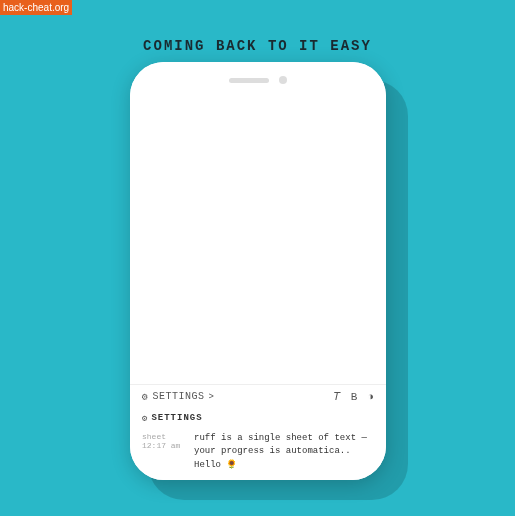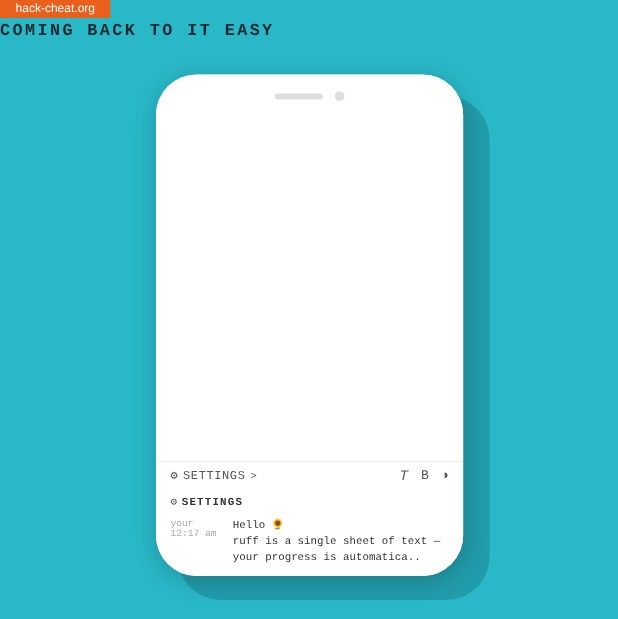--- a/index.html
+++ b/index.html
@@ -14,31 +14,32 @@
     }
 
     
     .watermark {
       position: absolute;
       top: 0;
       left: 0;
       background: #e8601c;
       color: white;
       font-size: 10px;
-      padding: 2px 13px;
+      padding: 2px 3px;
       font-family: Arial, sans-serif;
       z-index: 100;
     }
 
     
     .page-title {
       position: absolute;
-      top: 18px;
+      top: 38px;
       left: 0;
       right: 0;
+      text-align: center;
       font-family: 'Courier New', Courier, monospace;
       font-size: 14px;
       font-weight: bold;
       letter-spacing: 2px;
       color: #1a2a30;
     }
 
     
     .phone-shadow {
       position: absolute;
@@ -234,23 +235,23 @@
       </div>
     </div>
 
     <div class="stashed-section">
       <span class="stashed-gear">⚙</span>
       <span class="stashed-label">SETTINGS</span>
     </div>
 
     <div class="content-entry">
       <div class="entry-meta">
-        <span class="entry-date">your</span>
+        <span class="entry-date">sheet</span>
         <span class="entry-time">12:17 am</span>
       </div>
       <div class="entry-text">
+        <div>ruff is a single sheet of text — your progress is automatica..</div>
         <div>Hello 🌻</div>
-        <div>ruff is a single sheet of text — your progress is automatica..</div>
       </div>
     </div>
 
   </div>
 </div>
 
 </body></html>

